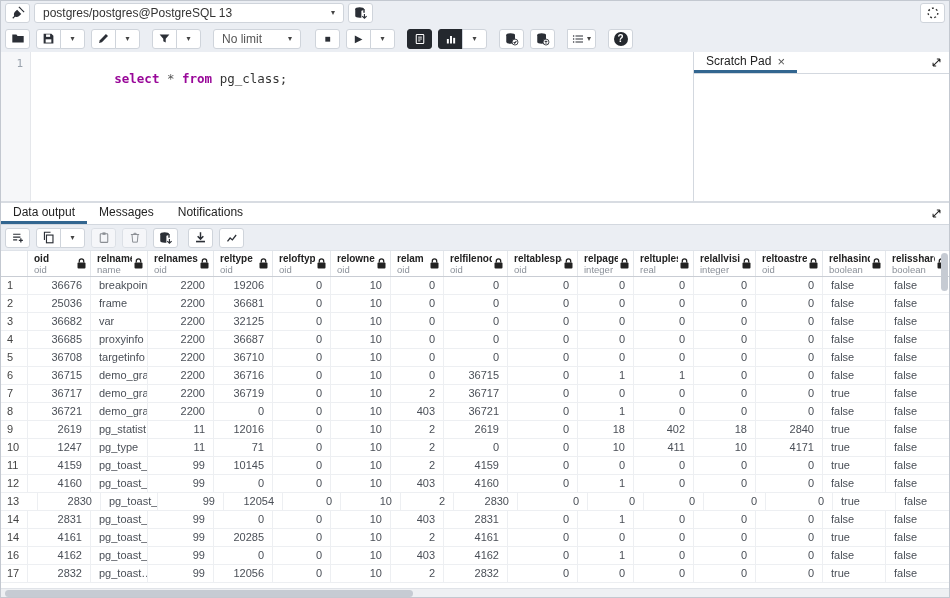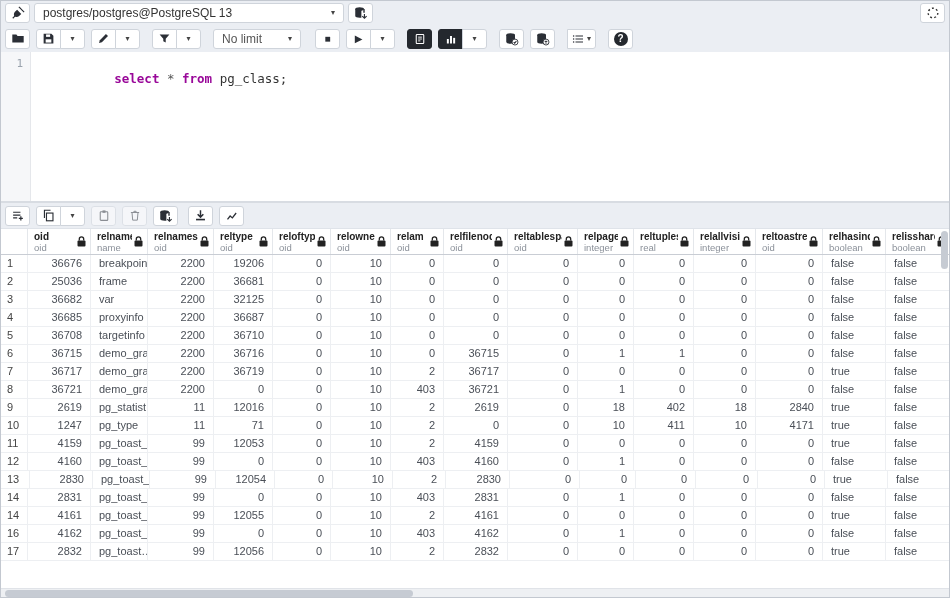--- a/index.html
+++ b/index.html
@@ -298,25 +298,61 @@
     <div class="left-pane">
       <div class="editor-body">
         <div class="gutter">
           <span>1</span>
         </div>
         <div class="code-area">
           <span><span class="tok-keyword">select</span><span class="tok-plain"> </span><span class="tok-operator">*</span><span class="tok-plain"> </span><span class="tok-keyword">from</span><span class="tok-plain"> pg_class;</span></span>
         </div>
       </div>
     </div>
+    <div class="right-pane">
+      <div class="tabs">
+        <div class="tab active">
+          <span>Scratch Pad</span>
+          <span class="close">×</span>
+        </div>
+        <div class="spacer"></div>
+        <div class="expand-btn">
+          <span>
+            <svg width="11" height="11" viewBox="0 0 16 16">
+                <path d="M3 13L13 3M13 3H8.5M13 3v4.5M3 13h4.5M3 13V8.5" stroke="#222" stroke-width="1.5" fill="none"></path>
+              </svg>
+          </span>
+        </div>
+      </div>
+      <div class="scratch-body"></div>
+    </div>
   </div>
 
   <div class="section-sep"></div>
 
   <div class="results">
+    <div class="tabs">
+      <div class="tab active">
+        <span>Data output</span>
+      </div>
+      <div class="tab">
+        <span>Messages</span>
+      </div>
+      <div class="tab">
+        <span>Notifications</span>
+      </div>
+      <div class="spacer"></div>
+      <div class="expand-btn">
+        <span>
+          <svg width="11" height="11" viewBox="0 0 16 16">
+              <path d="M3 13L13 3M13 3H8.5M13 3v4.5M3 13h4.5M3 13V8.5" stroke="#222" stroke-width="1.5" fill="none"></path>
+            </svg>
+        </span>
+      </div>
+    </div>
 
     <div class="rtoolbar">
       <div class="tbtn">
         <span>
           <svg width="14" height="13" viewBox="0 0 16 16">
               <path d="M2 4h9M2 7.5h9M2 11h5" stroke="#2b2f36" stroke-width="1.5"></path>
               <path d="M11.5 9v5M9 11.5h5" stroke="#2b2f36" stroke-width="1.5"></path>
             </svg>
         </span>
       </div>
@@ -739,21 +775,21 @@
             <div class="gcell num" style="width:62px">10</div>
             <div class="gcell num" style="width:67px">4171</div>
             <div class="gcell" style="width:63px">true</div>
             <div class="gcell" style="width:65px">false</div>
           </div>
           <div class="grow">
             <div class="gcell rn" style="width:27px">11</div>
             <div class="gcell num" style="width:63px">4159</div>
             <div class="gcell" style="width:57px">pg_toast_…</div>
             <div class="gcell num" style="width:66px">99</div>
-            <div class="gcell num" style="width:59px">12053</div>
+            <div class="gcell num" style="width:59px">10145</div>
             <div class="gcell num" style="width:58px">0</div>
             <div class="gcell num" style="width:60px">10</div>
             <div class="gcell num" style="width:53px">2</div>
             <div class="gcell num" style="width:64px">4159</div>
             <div class="gcell num" style="width:70px">0</div>
             <div class="gcell num" style="width:56px">0</div>
             <div class="gcell num" style="width:60px">0</div>
             <div class="gcell num" style="width:62px">0</div>
             <div class="gcell num" style="width:67px">0</div>
             <div class="gcell" style="width:63px">true</div>
@@ -771,21 +807,21 @@
             <div class="gcell num" style="width:64px">4160</div>
             <div class="gcell num" style="width:70px">0</div>
             <div class="gcell num" style="width:56px">1</div>
             <div class="gcell num" style="width:60px">0</div>
             <div class="gcell num" style="width:62px">0</div>
             <div class="gcell num" style="width:67px">0</div>
             <div class="gcell" style="width:63px">false</div>
             <div class="gcell" style="width:65px">false</div>
           </div>
           <div class="grow">
-            <div class="gcell rn" style="width:29px">13</div>
+            <div class="gcell rn" style="width:37px">13</div>
             <div class="gcell num" style="width:63px">2830</div>
             <div class="gcell" style="width:57px">pg_toast_…</div>
             <div class="gcell num" style="width:66px">99</div>
             <div class="gcell num" style="width:59px">12054</div>
             <div class="gcell num" style="width:58px">0</div>
             <div class="gcell num" style="width:60px">10</div>
             <div class="gcell num" style="width:53px">2</div>
             <div class="gcell num" style="width:64px">2830</div>
             <div class="gcell num" style="width:70px">0</div>
             <div class="gcell num" style="width:56px">0</div>
@@ -811,21 +847,21 @@
             <div class="gcell num" style="width:62px">0</div>
             <div class="gcell num" style="width:67px">0</div>
             <div class="gcell" style="width:63px">false</div>
             <div class="gcell" style="width:65px">false</div>
           </div>
           <div class="grow">
             <div class="gcell rn" style="width:27px">14</div>
             <div class="gcell num" style="width:63px">4161</div>
             <div class="gcell" style="width:57px">pg_toast_…</div>
             <div class="gcell num" style="width:66px">99</div>
-            <div class="gcell num" style="width:59px">12055</div>
+            <div class="gcell num" style="width:59px">20285</div>
             <div class="gcell num" style="width:58px">0</div>
             <div class="gcell num" style="width:60px">10</div>
             <div class="gcell num" style="width:53px">2</div>
             <div class="gcell num" style="width:64px">4161</div>
             <div class="gcell num" style="width:70px">0</div>
             <div class="gcell num" style="width:56px">0</div>
             <div class="gcell num" style="width:60px">0</div>
             <div class="gcell num" style="width:62px">0</div>
             <div class="gcell num" style="width:67px">0</div>
             <div class="gcell" style="width:63px">true</div>

